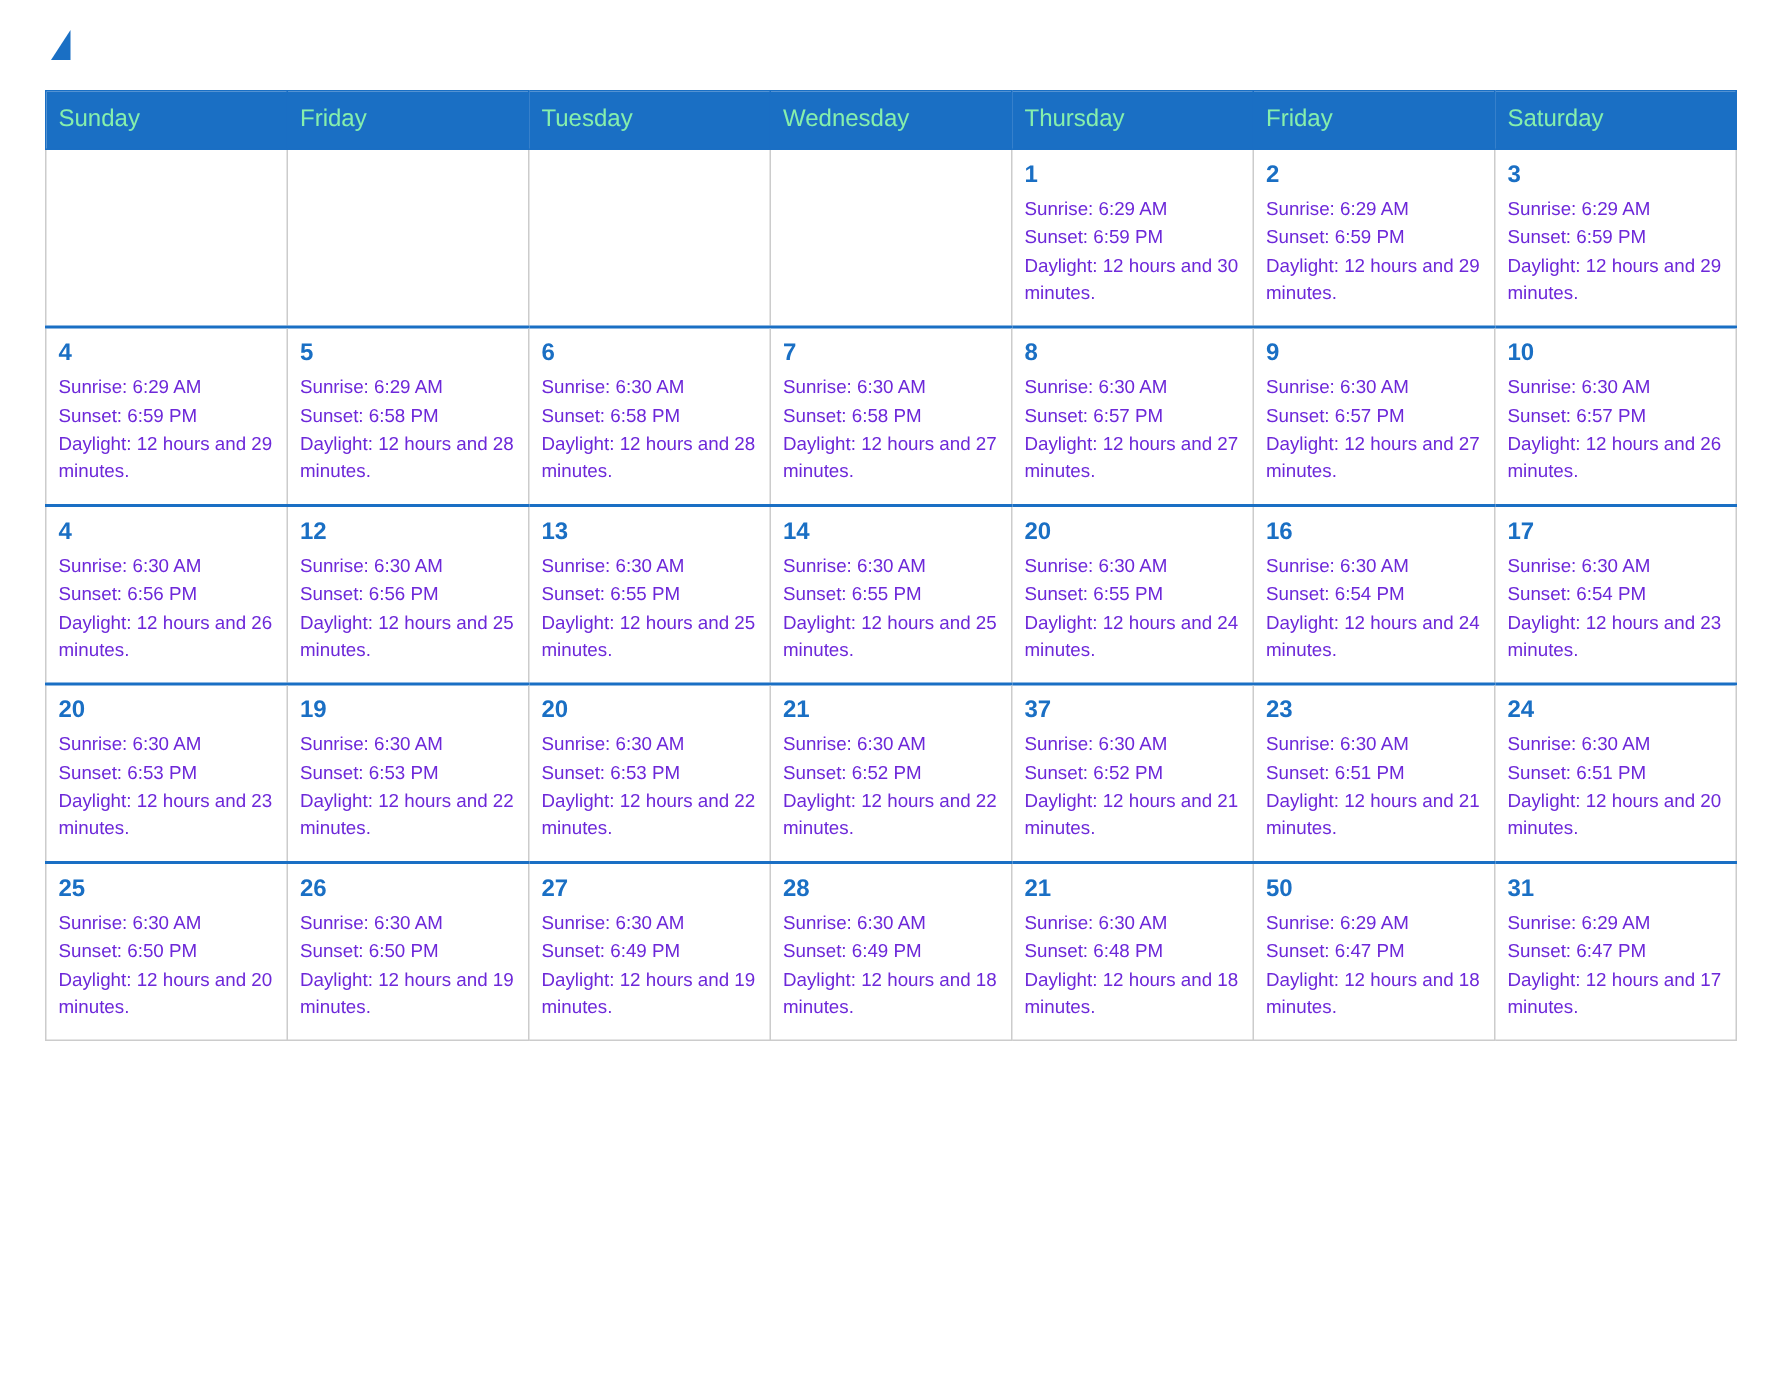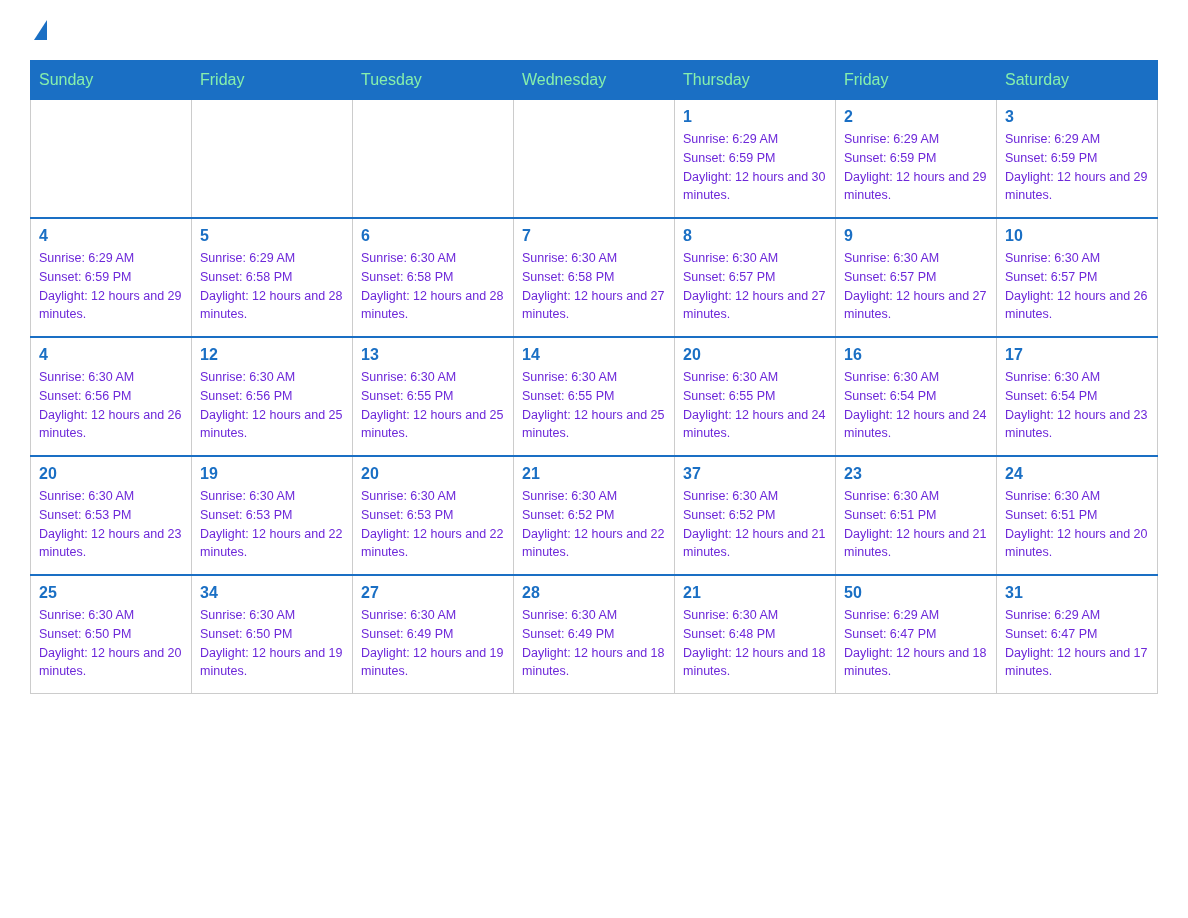--- a/index.html
+++ b/index.html
@@ -280,21 +280,21 @@
         </td>
       </tr>
       <tr class="row-top-border">
         <td>
           <span class="day-number">25</span>
           <div class="day-info" style="white-space: pre-line;">Sunrise: 6:30 AM
 Sunset: 6:50 PM
 Daylight: 12 hours and 20 minutes.</div>
         </td>
         <td>
-          <span class="day-number">34</span>
+          <span class="day-number">26</span>
           <div class="day-info" style="white-space: pre-line;">Sunrise: 6:30 AM
 Sunset: 6:50 PM
 Daylight: 12 hours and 19 minutes.</div>
         </td>
         <td>
           <span class="day-number">27</span>
           <div class="day-info" style="white-space: pre-line;">Sunrise: 6:30 AM
 Sunset: 6:49 PM
 Daylight: 12 hours and 19 minutes.</div>
         </td>

